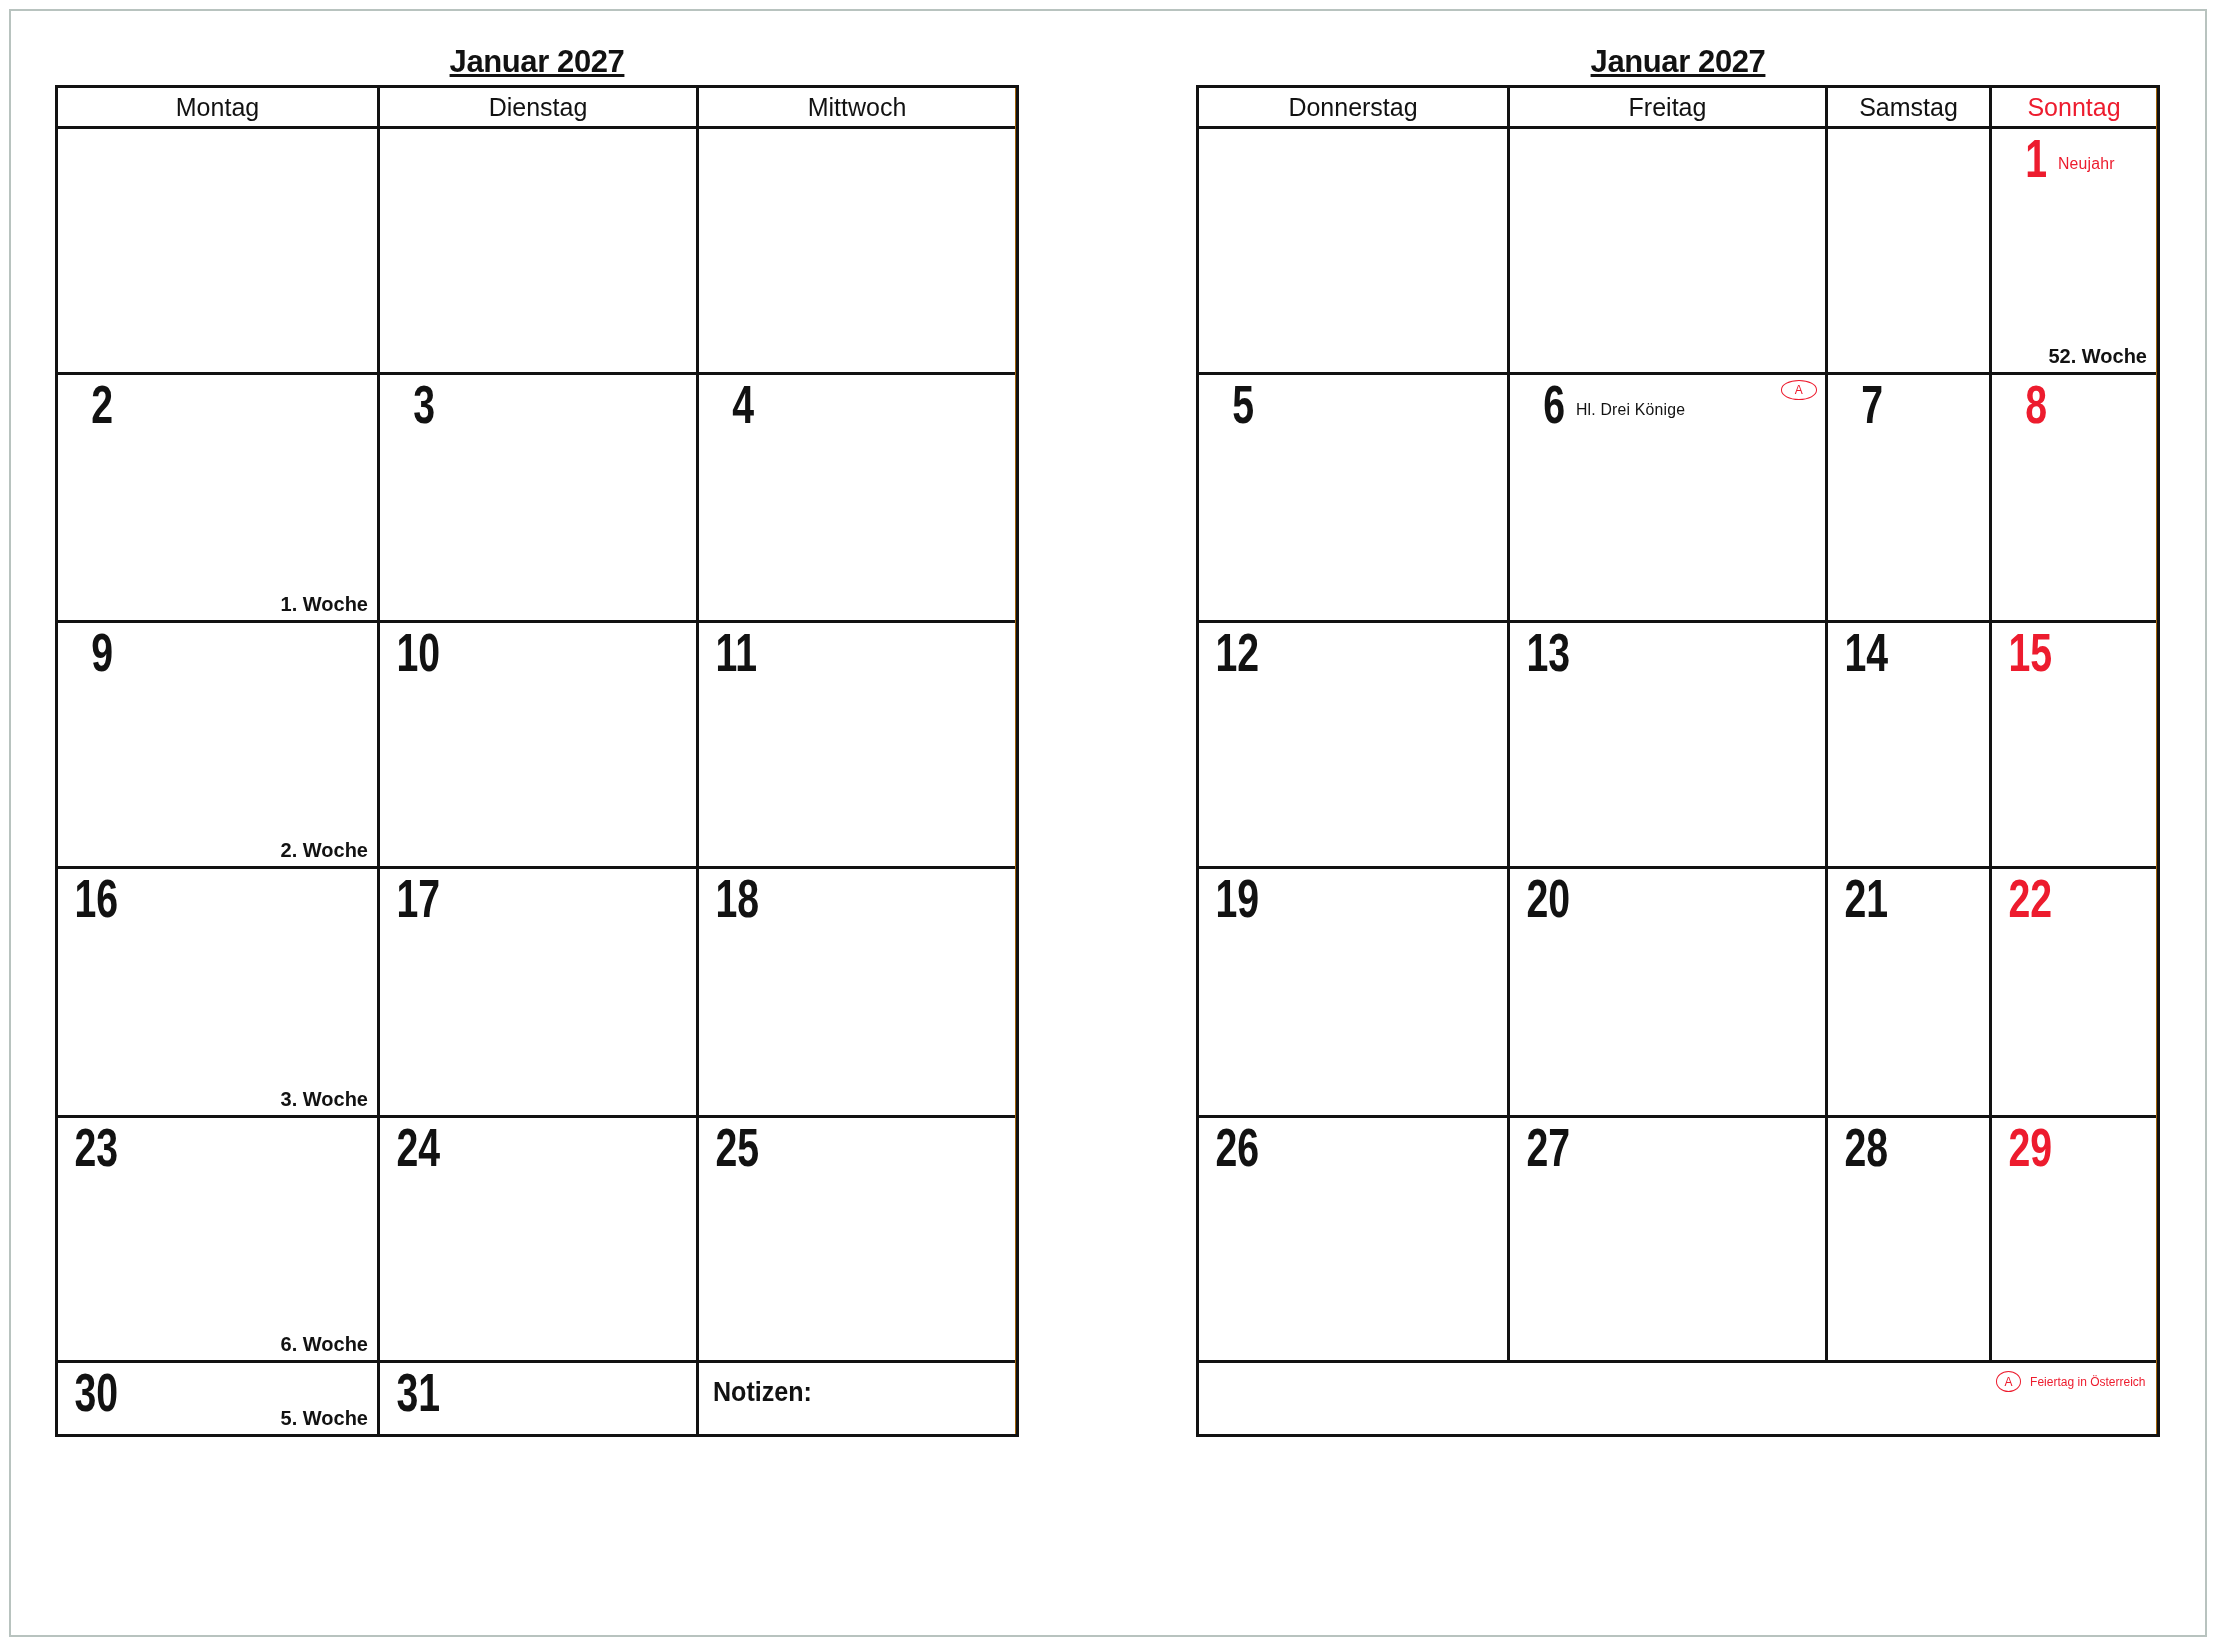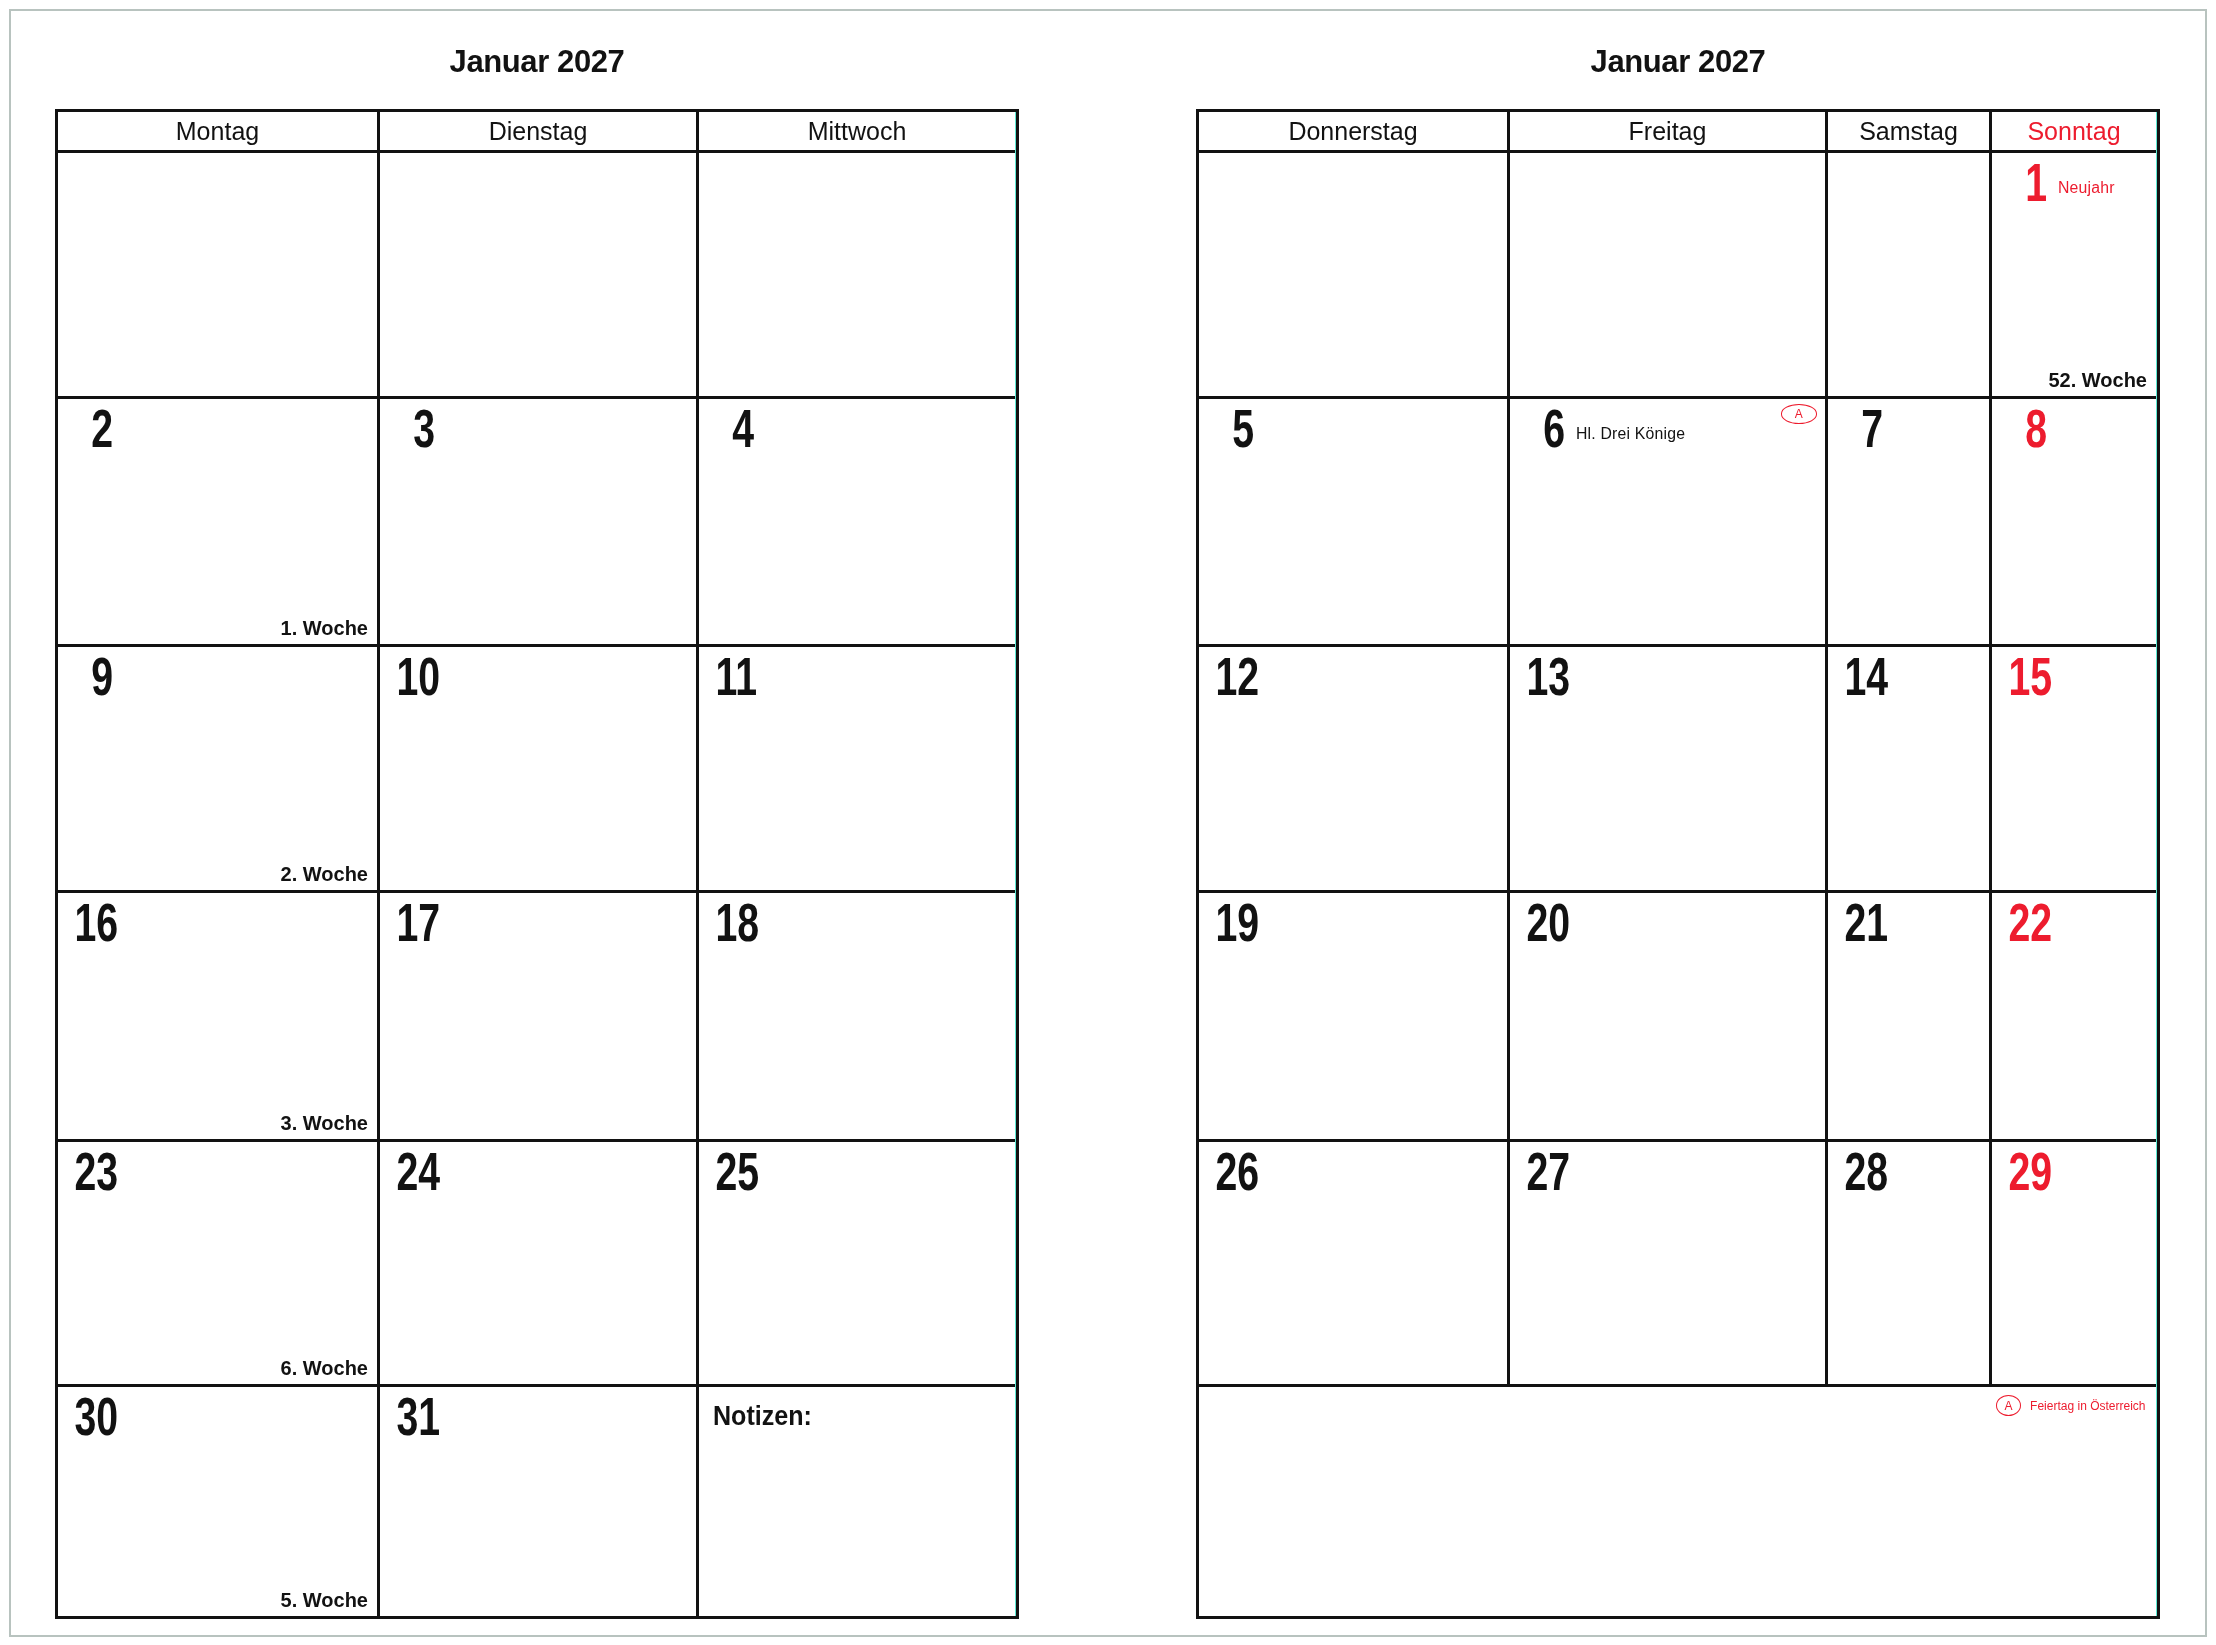--- a/index.html
+++ b/index.html
@@ -15,30 +15,30 @@
     -webkit-font-smoothing:antialiased;
   }
   .outer-frame{
     position:absolute;left:9px;top:9px;right:9px;bottom:9px;
     border:2.3px solid var(--frame);
   }
   .page-title{
     position:absolute;top:44px;height:35px;
     font-size:31px;font-weight:700;text-align:center;line-height:35px;
     letter-spacing:-0.4px;
+    text-decoration:underline;
   }
   .page-title.left{left:55px;width:964px;}
   .page-title.right{left:1196px;width:964px;}
 
   .cal{
-    position:absolute;top:85px;height:1510px;box-sizing:border-box;
-    border:3.8px solid var(--ink);background:#5eead4;
+    position:absolute;top:85px;height:1352px;box-sizing:border-box;
+    border:3.8px solid var(--ink);background:#a16207;
     display:grid;
     grid-template-rows:38px 246px 248px 246px 249px 245px auto;
-    margin-top:24px;
   }
   .cal.left{left:55px;width:964px;grid-template-columns:319px 319px 319px;}
   .cal.right{left:1196px;width:964px;grid-template-columns:308px 318px 164px 167px;}
 
   .c{position:relative;box-sizing:border-box;background:#fff;}
   .bl{border-left:3px solid var(--ink);}
   .bt{border-top:3.8px solid var(--ink);}
 
   .hc{
     display:flex;align-items:center;justify-content:center;

